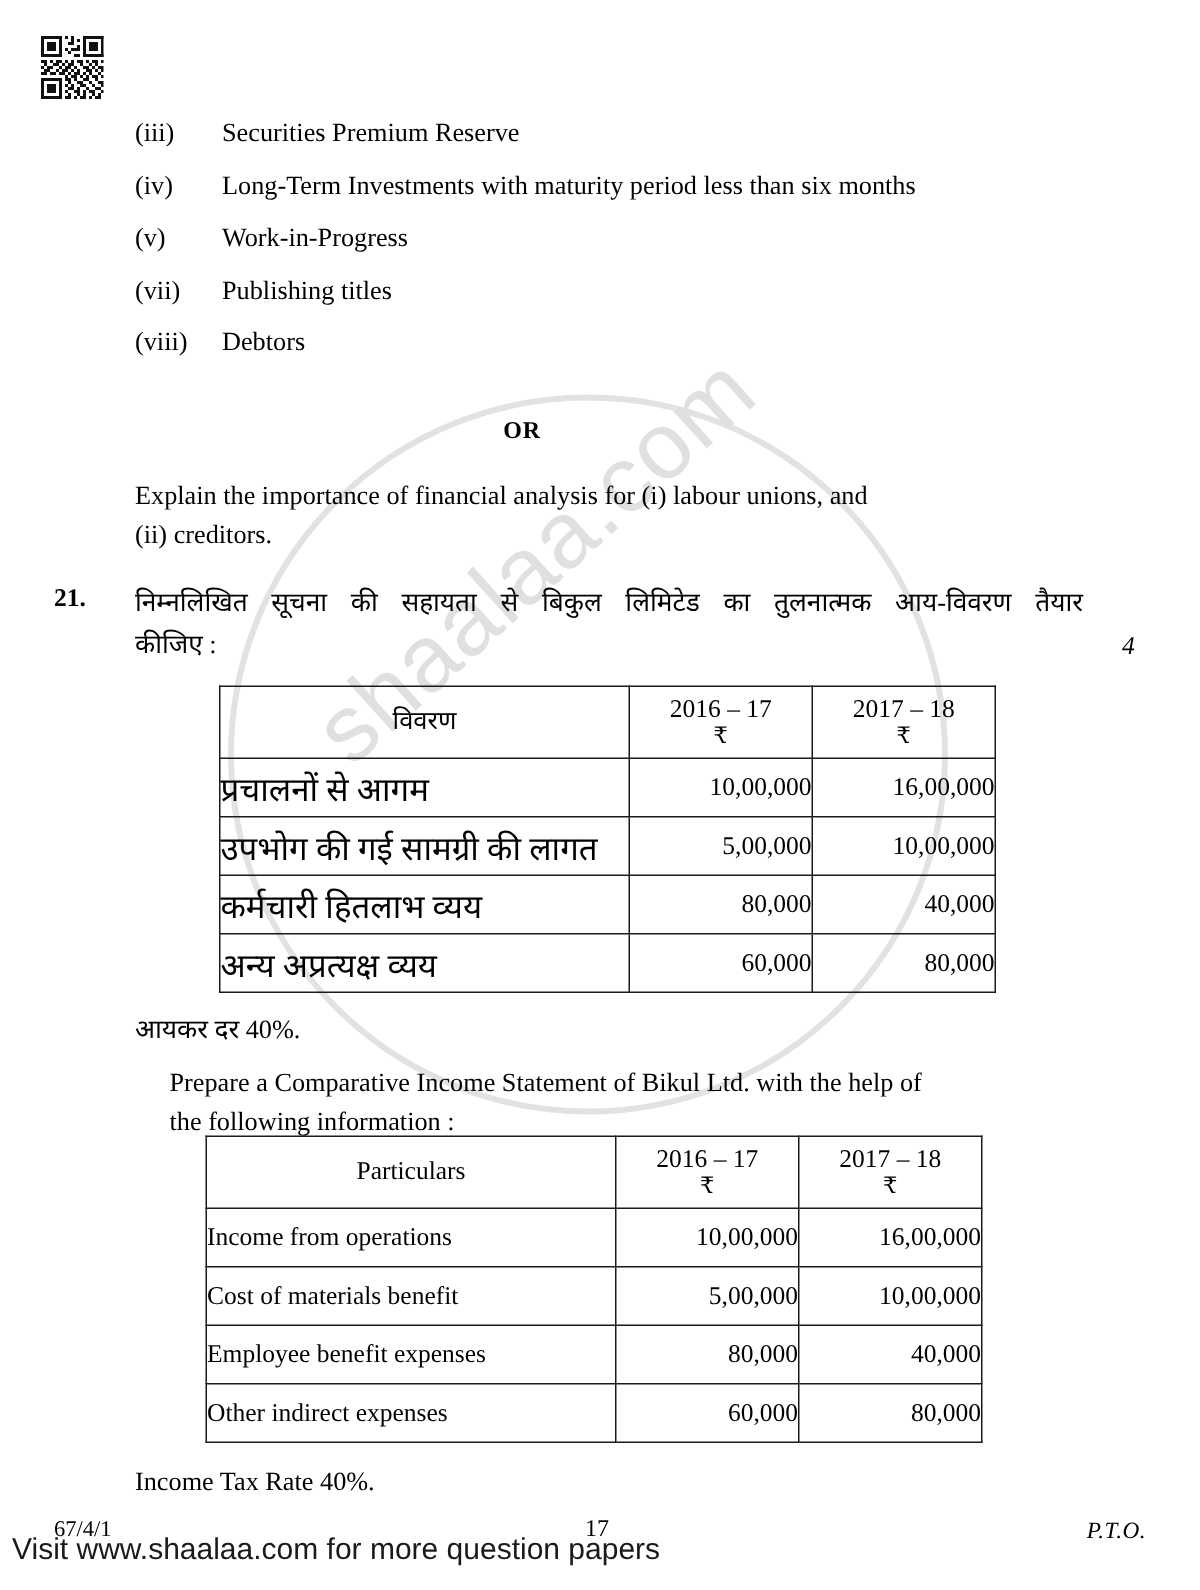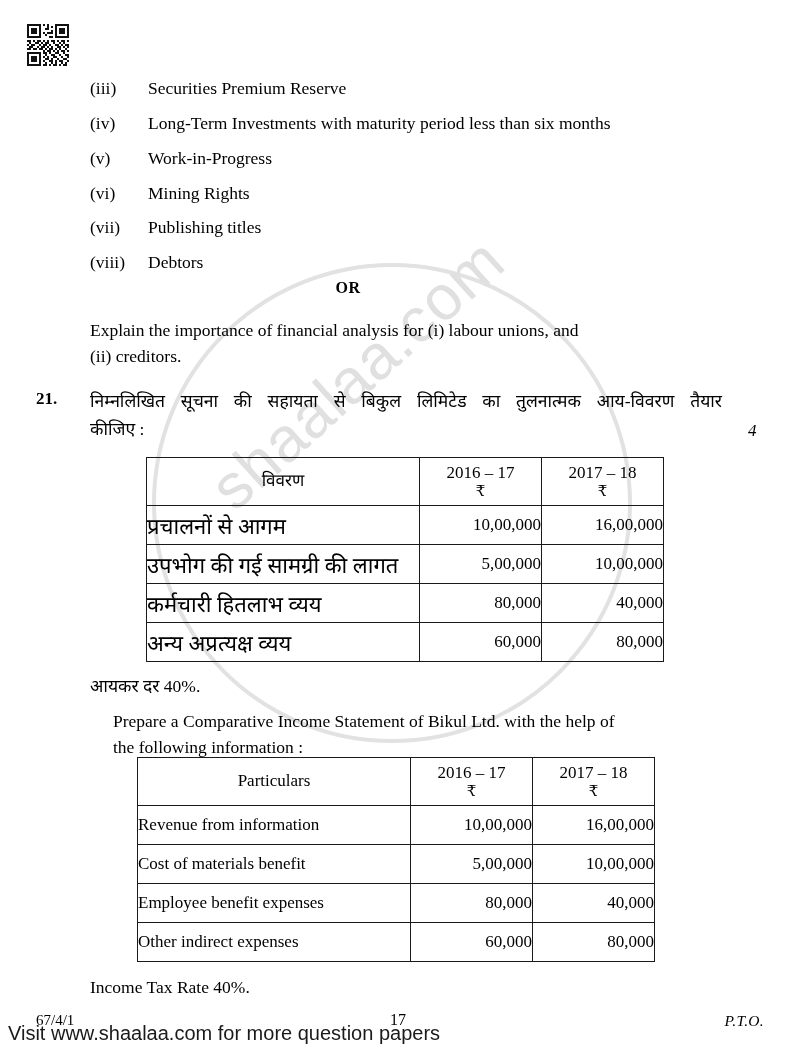--- a/index.html
+++ b/index.html
@@ -385,24 +385,20 @@
     </div>
     <div class="sublist-row">
       <span class="sublist-marker">(iv)</span>
       <span class="sublist-text">Long-Term Investments with maturity period less than six months</span>
     </div>
     <div class="sublist-row">
       <span class="sublist-marker">(v)</span>
       <span class="sublist-text">Work-in-Progress</span>
     </div>
     <div class="sublist-row">
-      <span class="sublist-marker">(vi)</span>
-      <span class="sublist-text">Mining Rights</span>
-    </div>
-    <div class="sublist-row">
       <span class="sublist-marker">(vii)</span>
       <span class="sublist-text">Publishing titles</span>
     </div>
     <div class="sublist-row">
       <span class="sublist-marker">(viii)</span>
       <span class="sublist-text">Debtors</span>
     </div>
   </div>
 
   <div id="or-label">OR</div>
@@ -483,21 +479,21 @@
           <span class="rupee">₹</span>
         </th>
         <th class="hdr">
           <span>2017 – 18</span>
           <span class="rupee">₹</span>
         </th>
       </tr>
     </thead>
     <tbody>
       <tr>
-        <td class="label-cell">Revenue from information</td>
+        <td class="label-cell">Income from operations</td>
         <td class="num-cell">10,00,000</td>
         <td class="num-cell">16,00,000</td>
       </tr>
       <tr>
         <td class="label-cell">Cost of materials benefit</td>
         <td class="num-cell">5,00,000</td>
         <td class="num-cell">10,00,000</td>
       </tr>
       <tr>
         <td class="label-cell">Employee benefit expenses</td>

